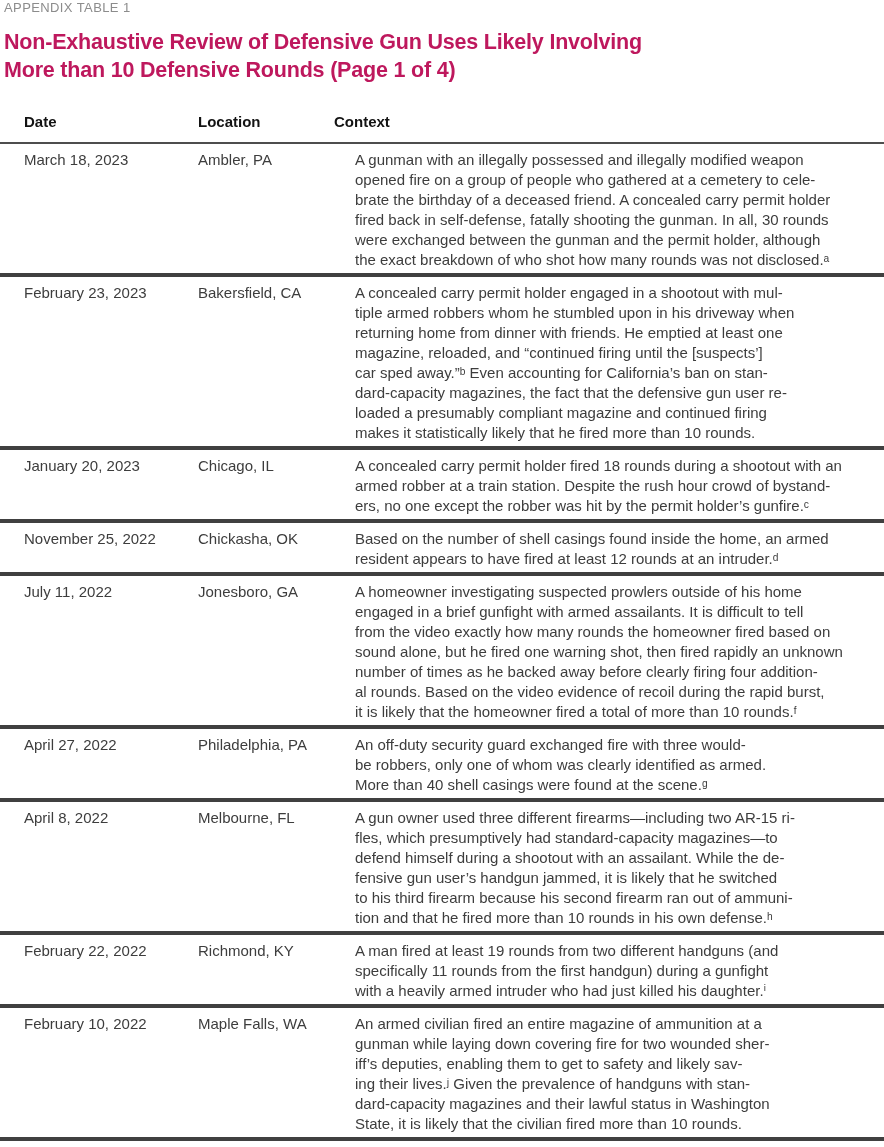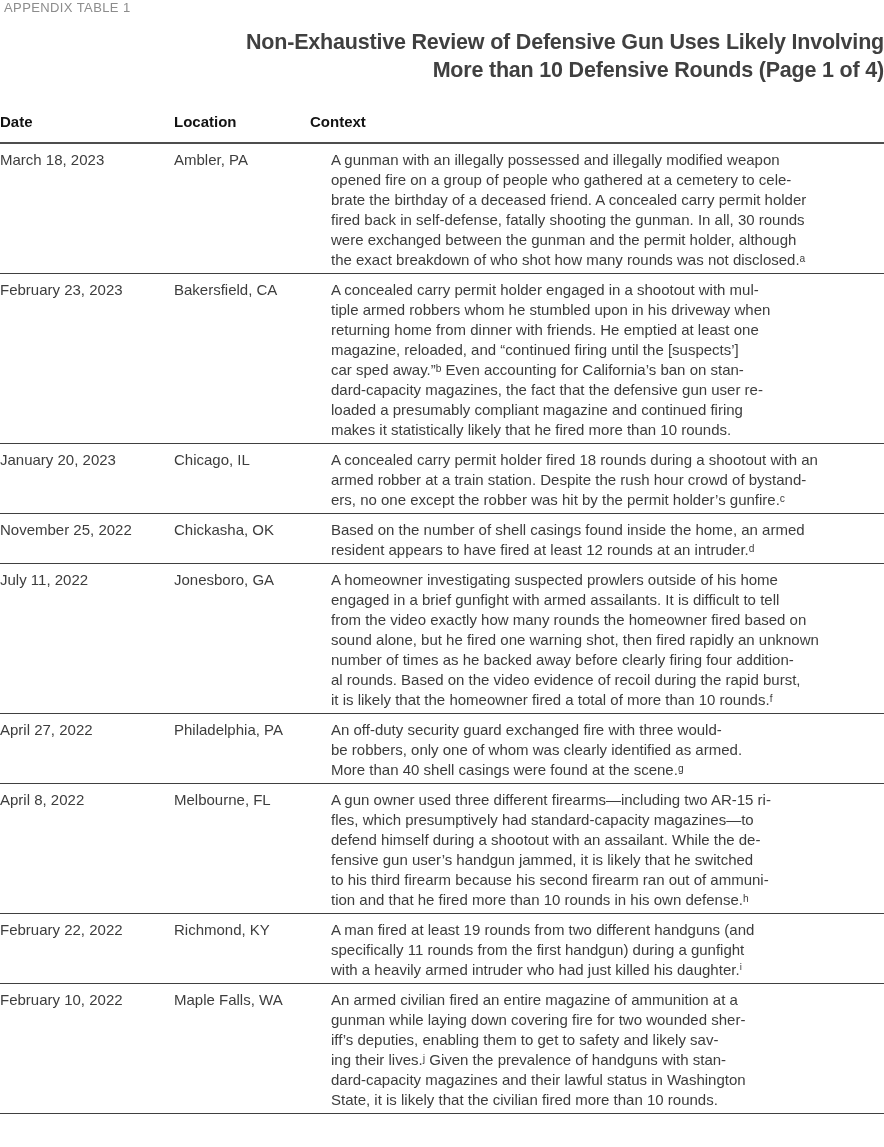--- a/index.html
+++ b/index.html
@@ -24,47 +24,46 @@
     color: #8c8c8c;
     white-space: pre-line;
   }
   .page-title {
     margin: 13px 0 0 0;
     padding-left: 4px;
     font-size: 21.5px;
     line-height: 28px;
     font-weight: 700;
     letter-spacing: -0.2px;
-    color: #404040;
+    color: #be185d;
     white-space: pre-line;
-    text-align: right;
   }
   .data-table {
     margin-top: 0;
   }
   .grid-row {
     display: grid;
     grid-template-columns: 174px 136px 1fr;
-    padding-left: 0;
+    padding-left: 24px;
     padding-right: 10px;
   }
   .thead {
     padding-top: 29px;
     padding-bottom: 12px;
     border-bottom: 2px solid #4e4e4e;
   }
   .th {
     font-size: 15px;
     font-weight: 700;
     color: #131313;
   }
   .trow {
     padding-top: 6px;
     padding-bottom: 3px;
-    border-bottom: 1px solid #404040;
+    border-bottom: 4px solid #404040;
   }
   .cell {
     font-size: 15px;
     line-height: 20px;
     color: #3d3d3d;
     white-space: pre-line;
   }
   .cell.ctx {
     padding-right: 2px;
     margin-left: 21px;

